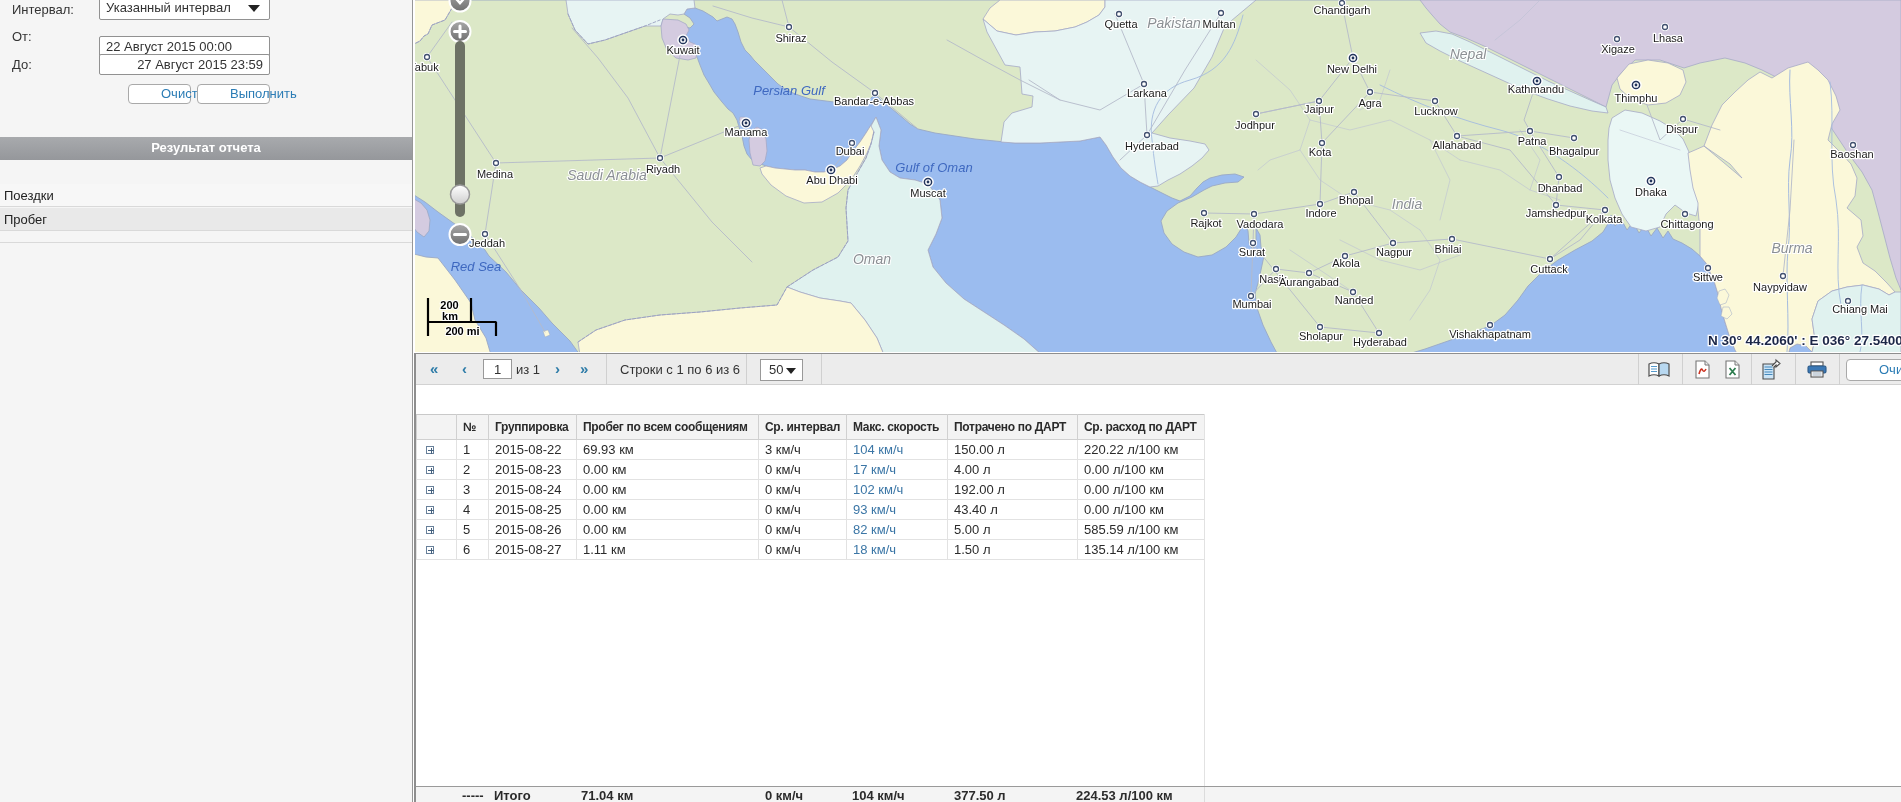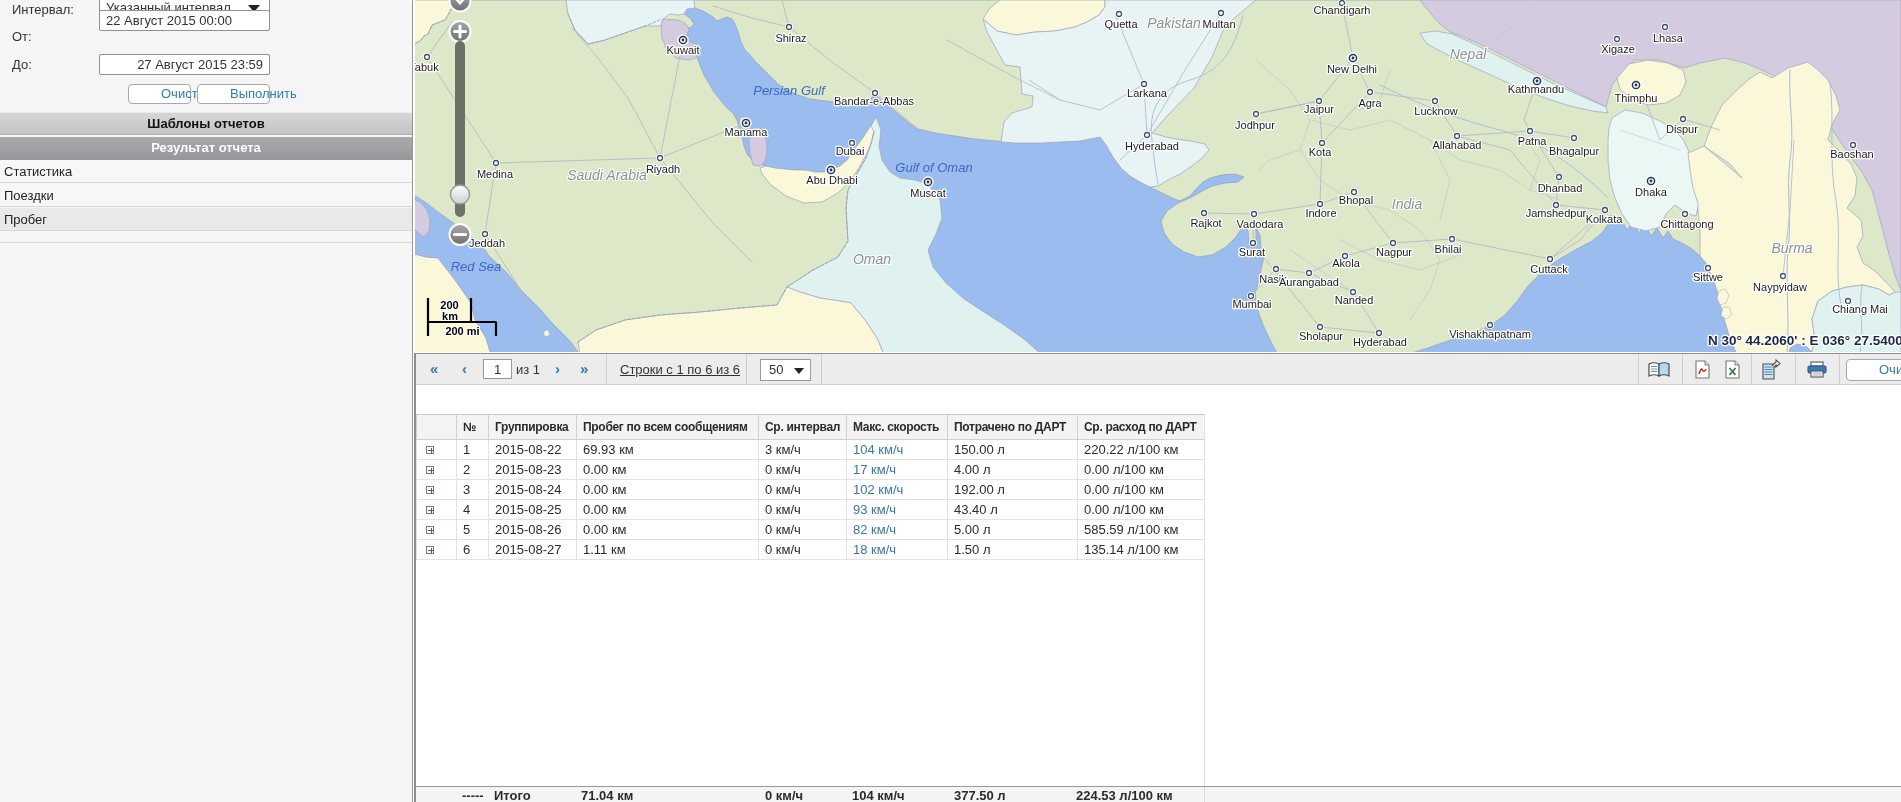--- a/index.html
+++ b/index.html
@@ -363,45 +363,43 @@
       </g>
 </svg>
 </div>
 
 <div id="sidebar">
   <div class="lbl" style="top:2px;">Интервал:</div>
   <div class="inp" style="top:-4px;height:24px;line-height:22px;padding:0 6px;">Указанный интервал
     <span style="position:absolute;right:9px;top:8px;width:0;height:0;border-left:6px solid transparent;border-right:6px solid transparent;border-top:7px solid #222;"></span>
   </div>
   <div class="lbl" style="top:29px;">От:</div>
-  <input class="inp" style="top: 10px;" value="22 Август 2015 00:00">
+  <input class="inp" style="top: 36px;" value="22 Август 2015 00:00">
   <div class="lbl" style="top:57px;">До:</div>
   <input class="inp" style="top: 54px; text-align: right;" value="27 Август 2015 23:59">
   <div class="btn" style="left:128px;top:84px;width:63px;">Очистить</div>
   <div class="btn" style="left:197px;top:84px;width:73px;">Выполнить</div>
-  <div id="bar1">Шаблоны отчетов</div>
   <div id="bar2">Результат отчета</div>
-  <div class="srow" style="top:160px;">Статистика</div>
   <div class="srow" style="top:184px;">Поездки</div>
   <div class="srow" style="top:208px;background:#e9e9e9;">Пробег</div>
   <div style="position:absolute;left:0;top:232px;width:412px;height:11px;border-bottom:1px solid #d9d9d9;"></div>
 </div>
 
 <div id="bottom">
   <div id="pager">
     <div class="pgnav" style="left:14px;">«</div>
     <div class="pgnav" style="left:46px;">‹</div>
     <input style="position: absolute; left: 67px; top: 5px; width: 29px; height: 20px; border: 1px solid rgb(153, 153, 153); text-align: center; font-size: 13px; color: rgb(51, 51, 51);" value="1">
     <div style="position:absolute;left:100px;top:8px;font-size:13px;color:#333;">из 1</div>
     <div class="pgnav" style="left:139px;">›</div>
     <div class="pgnav" style="left:164px;">»</div>
     <div class="psep" style="left:190px;"></div>
-    <div style="position:absolute;left:204px;top:8px;font-size:13px;color:#333;text-decoration:underline;">Строки с 1 по 6 из 6</div>
+    <div style="position:absolute;left:204px;top:8px;font-size:13px;color:#333;">Строки с 1 по 6 из 6</div>
     <div class="psep" style="left:330px;"></div>
-    <div style="position:absolute;left:344px;top:5px;width:51px;height:22px;border:1px solid #999;font-size:13px;background:#fff;line-height:20px;padding-left:8px;color:#333;">50
+    <div style="position:absolute;left:344px;top:5px;width:43px;height:22px;border:1px solid #999;font-size:13px;background:#fff;line-height:20px;padding-left:8px;color:#333;">50
       <span style="position:absolute;right:6px;top:8px;width:0;height:0;border-left:5px solid transparent;border-right:5px solid transparent;border-top:6px solid #222;"></span>
     </div>
     <div class="psep" style="left:405px;"></div>
     <div class="psep" style="left:1222px;"></div>
     <div class="psep" style="left:1266px;"></div>
     <div class="psep" style="left:1335px;"></div>
     <div class="psep" style="left:1379px;"></div>
     <div class="psep" style="left:1423px;"></div>
     <svg id="icons" width="1489" height="31" style="position:absolute;left:0;top:0;">
 

